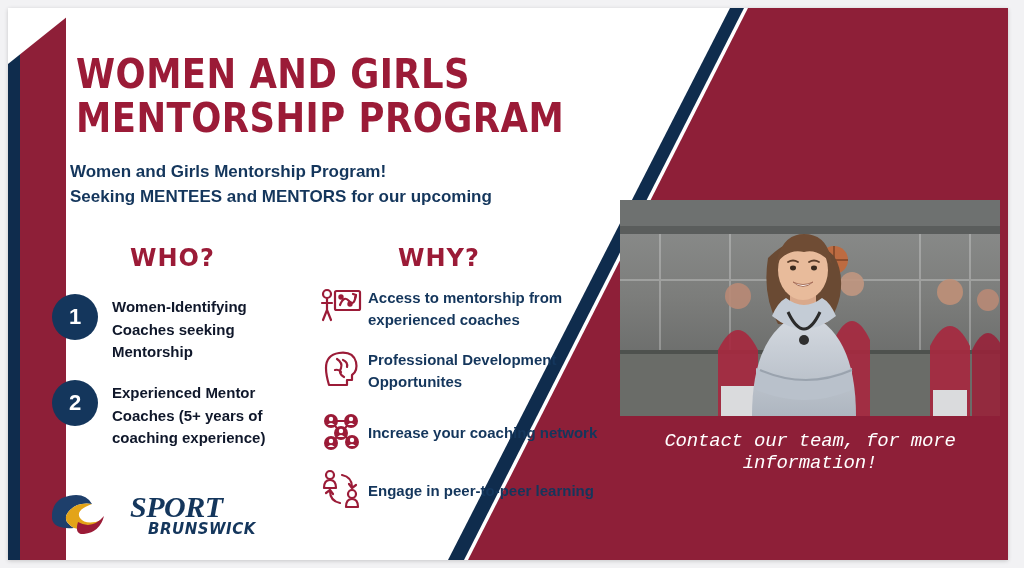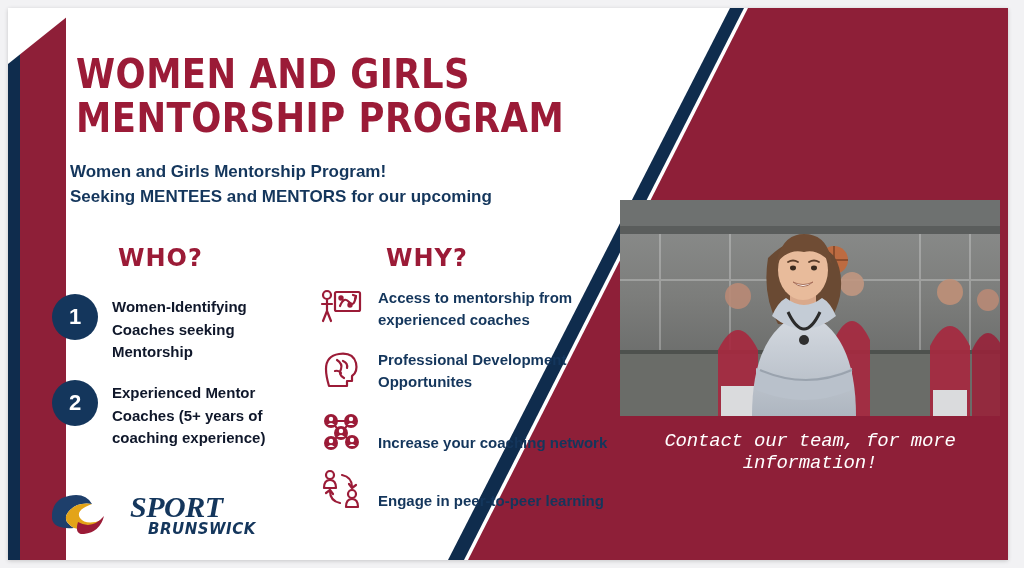--- a/index.html
+++ b/index.html
@@ -122,20 +122,21 @@
     line-height: 1.45;
   }
   
   .col-head {
     position: absolute;
     color: #9b1b37;
     font-family: "DejaVu Sans", sans-serif;
     font-weight: bold;
     font-size: 24px;
     letter-spacing: 1px;
+    margin-left: 12px;
   }
   #who-head { left: 110px; top: 236px; }
   #why-head { left: 378px; top: 236px; }
 
   
   .who-item {
     position: absolute;
     display: flex;
     align-items: flex-start;
     gap: 14px;
@@ -158,22 +159,22 @@
     color: #0f172a;
     font-weight: bold;
     font-size: 15px;
     line-height: 1.5;
     padding-top: 2px;
   }
   
   .why-item {
     position: absolute;
     display: flex;
-    align-items: flex-end;
-    gap: 14px;
+    align-items: center;
+    gap: 4px;
     width: 290px;
   }
   .why-icon {
     width: 46px;
     height: 46px;
     flex: 0 0 auto;
     display: flex;
     align-items: center;
     justify-content: center;
   }

